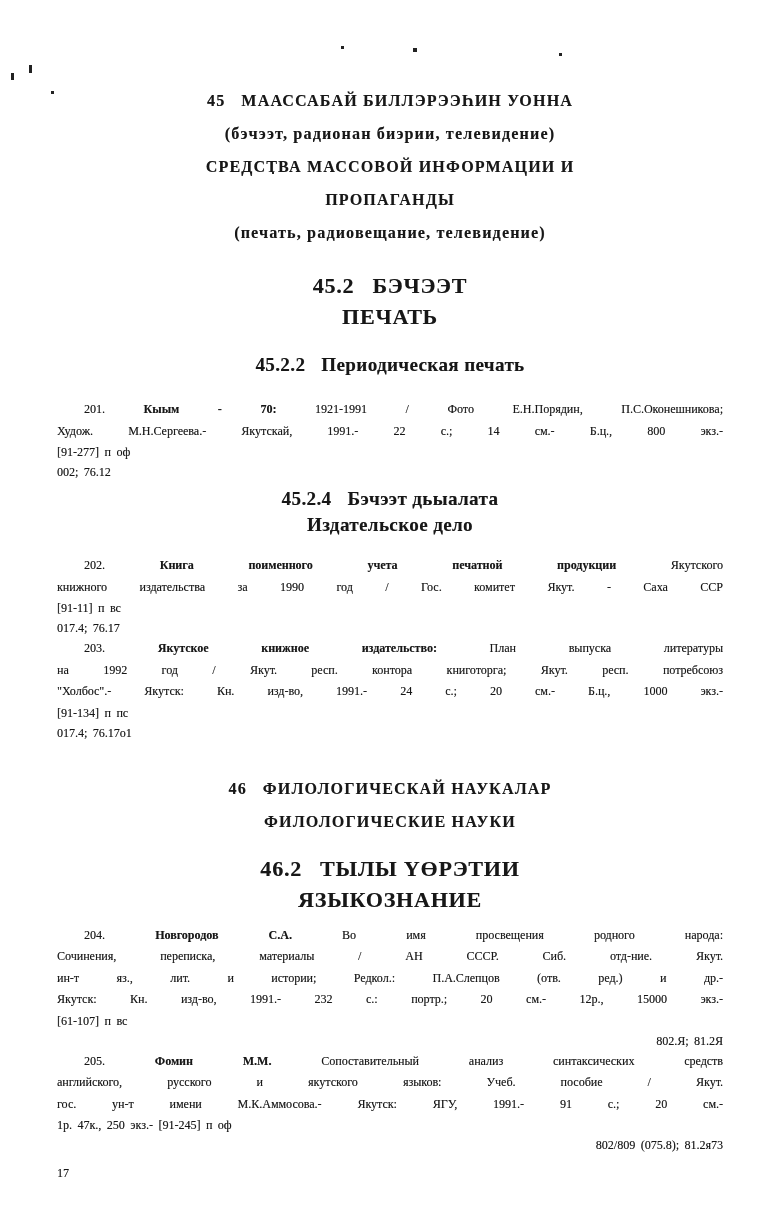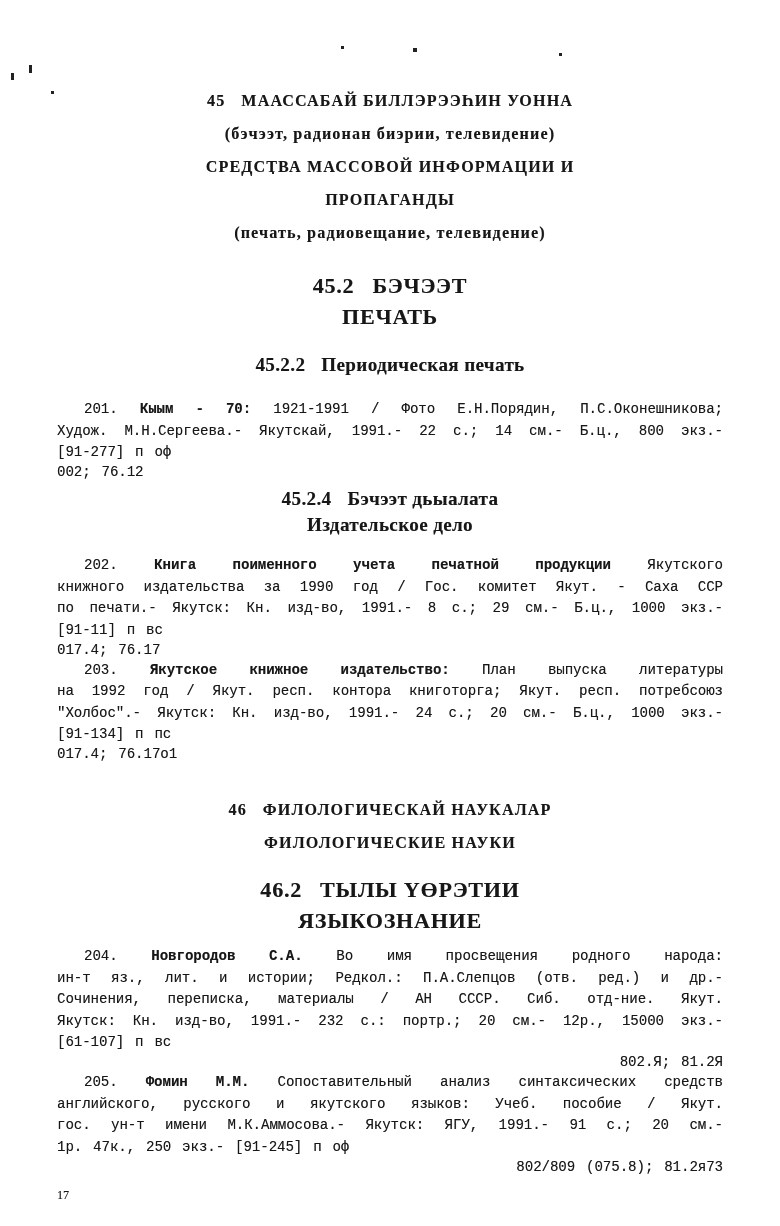--- a/index.html
+++ b/index.html
@@ -49,24 +49,23 @@
   .mt-sec4522 { margin-top: 20px; }
   .mt-e201 { margin-top: 21px; }
   .mt-sec4524 { margin-top: 4px; }
   .mt-e202 { margin-top: 17px; }
   .mt-head46 { margin-top: 29px; }
   .mt-sec462 { margin-top: 15px; }
   .mt-e204 { margin-top: 10px; }
   .mt-e205 { margin-top: 0px; }
   
   .entry {
-    font-size: 14px;
+    font-size: 12px;
     line-height: 21.5px;
     word-spacing: 2.5px;
-    font-family: Liberation Mono, monospace;
   }
   .eline {
     text-align: justify;
     text-align-last: justify;
   }
   .eline.first { text-indent: 27px; }
   .eline .lead { font-weight: bold; }
   .tail-row {
     display: flex;
     justify-content: space-between;
@@ -144,21 +143,20 @@
     <div>Издательское дело</div>
   </div>
 
   <div class="entry mt-e202">
     <div class="eline first">
       <span>202.</span>
       <span class="lead">Книга поименного учета печатной продукции</span>
       <span>Якутского</span>
     </div>
     <div class="eline">книжного издательства за 1990 год / Гос. комитет Якут. - Саха ССР</div>
-    <div class="eline">по печати.- Якутск: Кн. изд-во, 1991.- 8 с.; 29 см.- Б.ц., 1000 экз.-</div>
     <div class="tail-row">
       <span>[91-11] п вс</span>
       <span>017.4; 76.17</span>
     </div>
   </div>
 
   <div class="entry">
     <div class="eline first">
       <span>203.</span>
       <span class="lead">Якутское книжное издательство:</span>
@@ -181,22 +179,22 @@
     <div><span class="sec-num">46.2</span><span>ТЫЛЫ ҮӨРЭТИИ</span></div>
     <div>ЯЗЫКОЗНАНИЕ</div>
   </div>
 
   <div class="entry mt-e204">
     <div class="eline first">
       <span>204.</span>
       <span class="lead">Новгородов С.А.</span>
       <span>Во имя просвещения родного народа:</span>
     </div>
+    <div class="eline">Сочинения, переписка, материалы / АН СССР. Сиб. отд-ние. Якут.</div>
     <div class="eline">ин-т яз., лит. и истории; Редкол.: П.А.Слепцов (отв. ред.) и др.-</div>
-    <div class="eline">Сочинения, переписка, материалы / АН СССР. Сиб. отд-ние. Якут.</div>
     <div class="eline">Якутск: Кн. изд-во, 1991.- 232 с.: портр.; 20 см.- 12р., 15000 экз.-</div>
     <div class="tail-row">
       <span>[61-107] п вс</span>
       <span></span>
     </div>
     <div class="code-row">802.Я; 81.2Я</div>
   </div>
 
   <div class="entry mt-e205">
     <div class="eline first">

